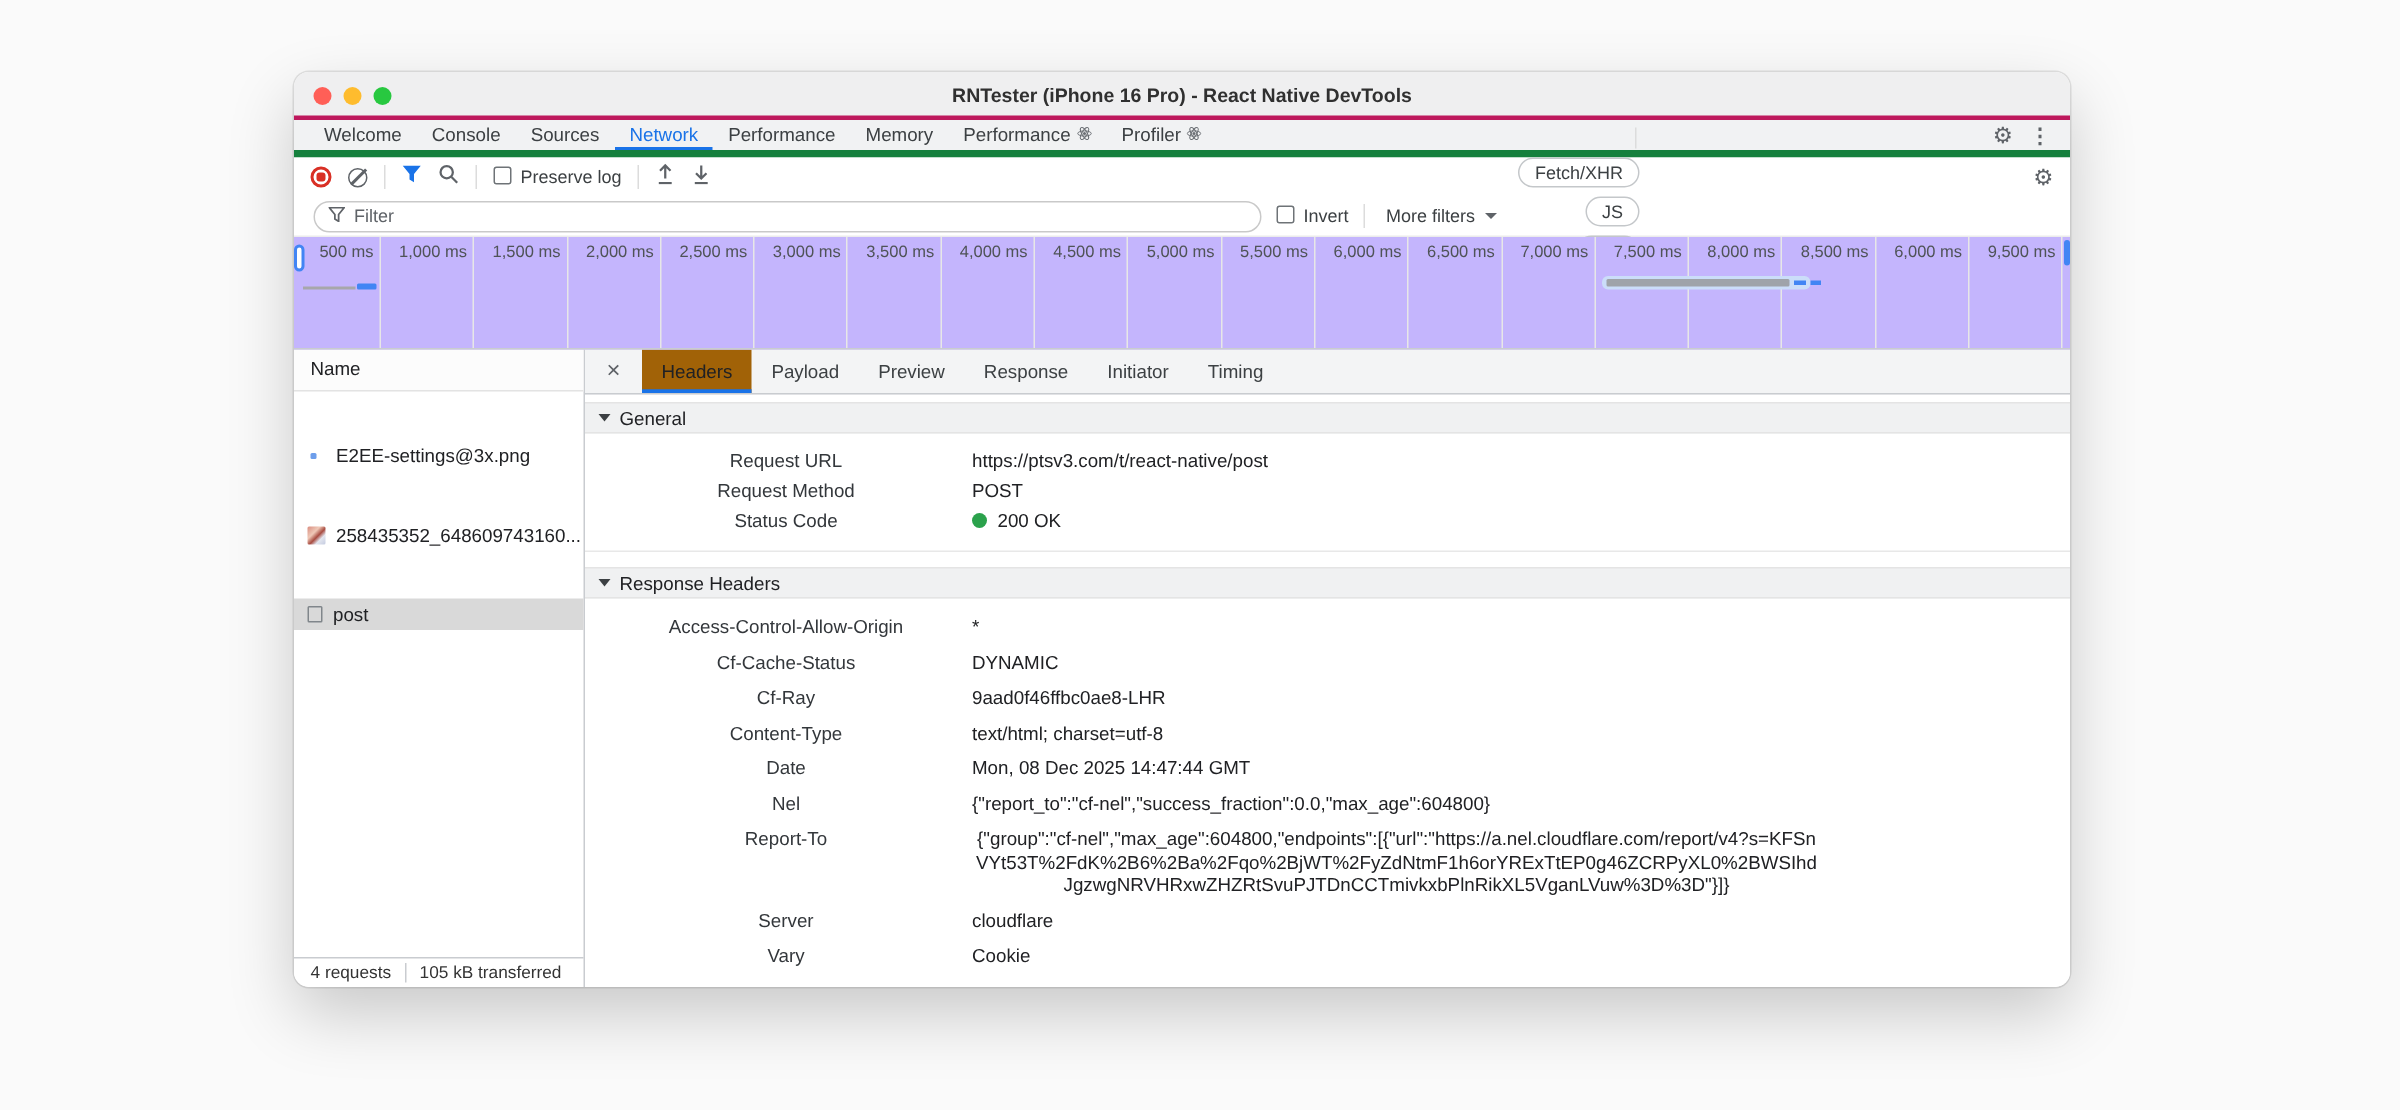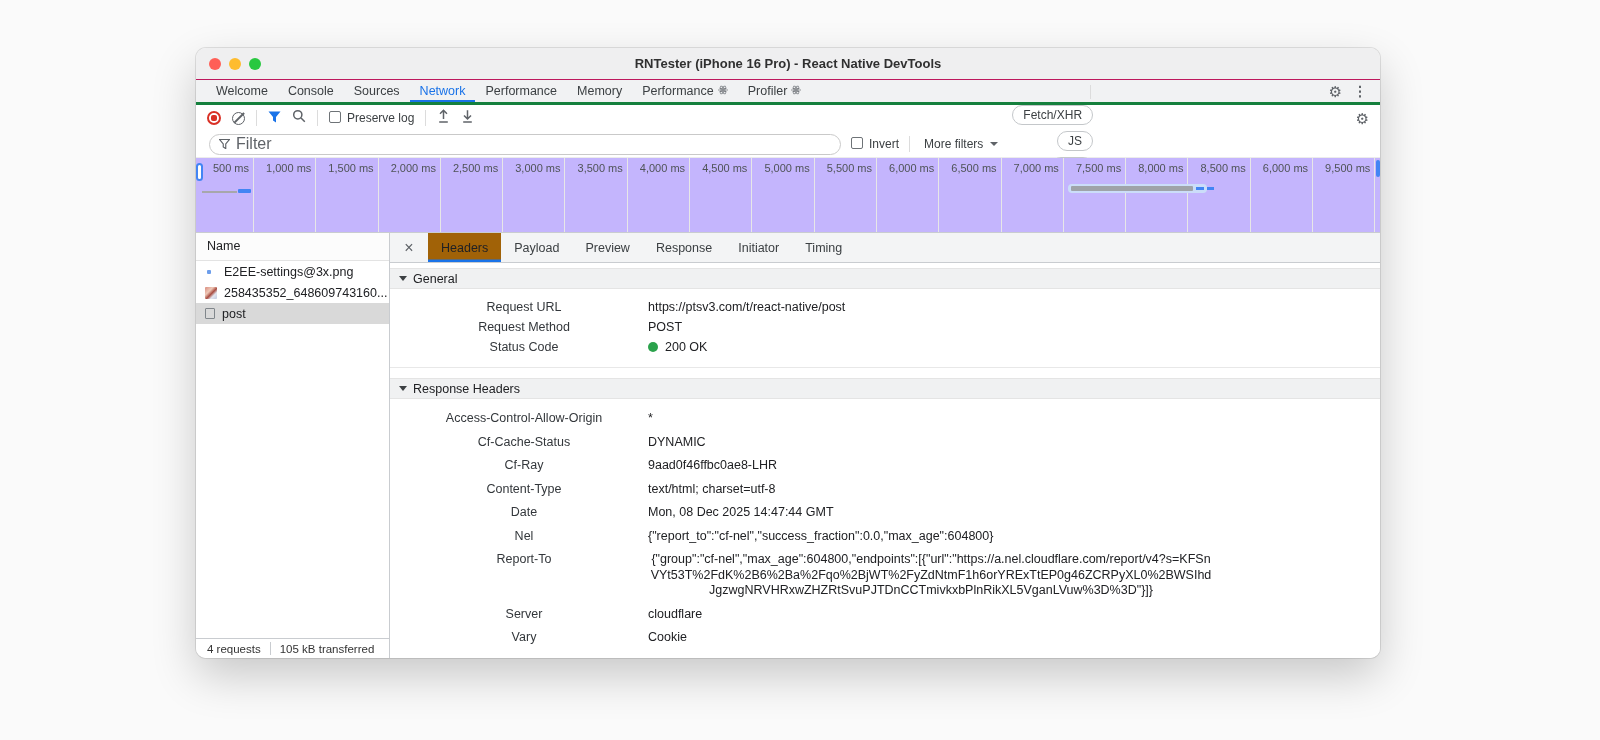--- a/index.html
+++ b/index.html
@@ -4,28 +4,28 @@
 <style>
   * { margin:0; padding:0; box-sizing:border-box; }
   html,body { width:1600px; height:740px; }
   body { font-family:"Liberation Sans", sans-serif; background:#fafafa; position:relative; overflow:hidden; }
 
   .window { position:absolute; left:196px; top:48px; width:1184px; height:610px; background:#fff;
             border-radius:10px; overflow:hidden; display:flex; flex-direction:column;
             box-shadow:0 0 0 1px rgba(0,0,0,0.10), 0 18px 45px rgba(0,0,0,0.20); }
 
   
-  .titlebar { height:32px; background:#EFEFF0; border-bottom:1px solid #be185d; position:relative; flex:none; }
+  .titlebar { height:32px; background:#EFEFF0; border-bottom:3px solid #be185d; position:relative; flex:none; }
   .traffic { position:absolute; left:13px; top:10px; display:flex; gap:8px; }
   .tl { width:12px; height:12px; border-radius:50%; display:inline-block; }
   .tl.red { background:#FF5F57; } .tl.yellow { background:#FEBC2E; } .tl.green { background:#28C840; }
   .title { text-align:center; line-height:31px; font-size:13px; font-weight:bold; color:#303030; }
 
   
-  .tabbar { height:25px; background:#F1F2F3; border-bottom:3px solid #15803d; display:flex; align-items:stretch;
+  .tabbar { height:25px; background:#F1F2F3; border-bottom:5px solid #15803d; display:flex; align-items:stretch;
             padding-left:10px; flex:none;text-align:right; }
   .tab { padding:0 10px; display:flex; align-items:center; gap:4px; font-size:12.5px; color:#3C4043; cursor:default; }
   .tab.active { color:#1A73E8; box-shadow:inset 0 -2px 0 #1A73E8; }
   .tabbar-right { margin-left:auto; display:flex; align-items:center; gap:11px; padding-right:13px; }
   .glyph-gear { font-size:15px; color:#5F6368; line-height:1; }
   .glyph-kebab { font-size:14px; color:#5F6368; font-weight:bold; line-height:1; }
 
   
   .nettoolbar { height:26px; background:#fff; display:flex; align-items:center; padding:0 11px; gap:11px; flex:none; }
   .vdiv { width:1px; height:16px; background:#DCDCDC; flex:none; }
@@ -34,21 +34,21 @@
   .clr { width:13px; height:13px; border:1.6px solid #5F6368; border-radius:50%; position:relative; flex:none; }
   .clr::after { content:""; position:absolute; left:-1px; top:4.7px; width:14px; height:1.6px; background:#5F6368; transform:rotate(-45deg); }
   .checkrow { display:flex; align-items:flex-start; gap:6px; font-size:12px; color:#3C4043; }
   .cbox { width:12px; height:12px; border:1.4px solid #6E7377; border-radius:2px; background:#fff; flex:none; }
   .nt-gear { margin-left:auto; }
 
   
   .filterrow { height:27px; display:flex; align-items:center; padding:0 13px; gap:10px; border-bottom:1px solid #ECECEC; flex:none; }
   .filter-input { width:632px; height:21px; border:1px solid #C9C9C9; border-radius:11px; display:flex; align-items:center;
                   padding:0 9px; gap:6px; background:#fff; flex:none; }
-  .filter-input input { border:none; outline:none; flex:1; font-size:16px; color:#8b5cf6; font-family:"Liberation Sans",sans-serif; background:transparent; }
+  .filter-input input { border:none; outline:none; flex:1; font-size:12px; color:#8b5cf6; font-family:"Liberation Sans",sans-serif; background:transparent; }
   .filter-input input::placeholder { color:#5F6368; }
   .caret-down { width:0; height:0; border-left:4px solid transparent; border-right:4px solid transparent; border-top:4.5px solid #5F6368; display:inline-block; }
   .morefilters { display:flex; align-items:center; gap:7px; font-size:12px; color:#3C4043; padding:0 4px; }
   .chips { display:flex; align-items:flex-end; gap:6px;flex-direction:column; }
   .chip { height:20px; line-height:18px; padding:0 10px; border:1px solid #C4C7CA; border-radius:10px; font-size:12px; color:#3C4043; background:#fff; }
   .chip.selected { background:#D4E2FC; border-color:#D4E2FC; color:#1E3A6E; font-weight:bold; }
   .chip-sep { width:1px; height:14px; background:#DCDCDC; margin:0 2px; }
 
   
   .timeline { height:75px; border-bottom:1px solid #C9CCD0; position:relative; overflow:hidden; flex:none; background:#c4b5fd; }
@@ -59,21 +59,21 @@
   .wf1-blue { position:absolute; left:42px; top:31px; width:13px; height:4px; background:#4285F4; border-radius:1px; }
   .wf2-pill { position:absolute; left:872px; top:26px; width:139px; height:9px; background:#CBDDF9; border-radius:4px; }
   .wf2-gray { position:absolute; left:875px; top:28px; width:122px; height:5px; background:#9FA3A9; border-radius:1px; }
   .wf2-d1 { position:absolute; left:1000px; top:29px; width:8px; height:3px; background:#4285F4; }
   .wf2-d2 { position:absolute; left:1011px; top:29px; width:7px; height:3px; background:#4285F4; }
   .h-left { position:absolute; left:0; top:5px; width:7px; height:18px; border:2px solid #4285F4; border-radius:4px; background:#fff; }
   .h-right { position:absolute; right:0; top:2px; width:4px; height:17px; background:#4285F4; border-radius:2px; }
 
   
   .content { flex:1; display:flex; min-height:0; }
-  .requests { width:194px; border-right:1px solid #C9CCD0; display:flex; flex-direction:column; flex:none; background:#fff; }
+  .requests { width:194px; border-right:1px solid #C9CCD0; display:flex; flex-direction:column; flex:none; background:#fff;gap:32px; }
   .req-header { height:28px; line-height:27px; padding-left:11px; font-size:12.5px; color:#202124; border-bottom:1px solid #E3E3E3; background:#FCFCFC; flex:none; }
   .req-row { height:21px; display:flex; align-items:center; gap:7px; padding-left:9px; font-size:12.5px; color:#202124;
              white-space:nowrap; overflow:hidden; flex:none; }
   .req-row.selected { background:#D9D9D9; }
   .req-row span.req-label { overflow:hidden; text-overflow:clip; }
   .icon-img1 { width:12px; height:12px; position:relative; flex:none; }
   .icon-img1::after { content:""; position:absolute; left:2px; top:4px; width:4px; height:4px; background:#6D9EEB; border-radius:1px; }
   .icon-img2 { width:12px; height:12px; border-radius:1px; flex:none;
                background:linear-gradient(135deg,#D98C7F 0%,#EFC9B8 35%,#A84C41 55%,#E3E6EF 72%,#C4CBE0 100%); }
   .icon-doc { width:10px; height:11px; border:1.3px solid #80868B; border-radius:1px; flex:none; background:transparent; }

